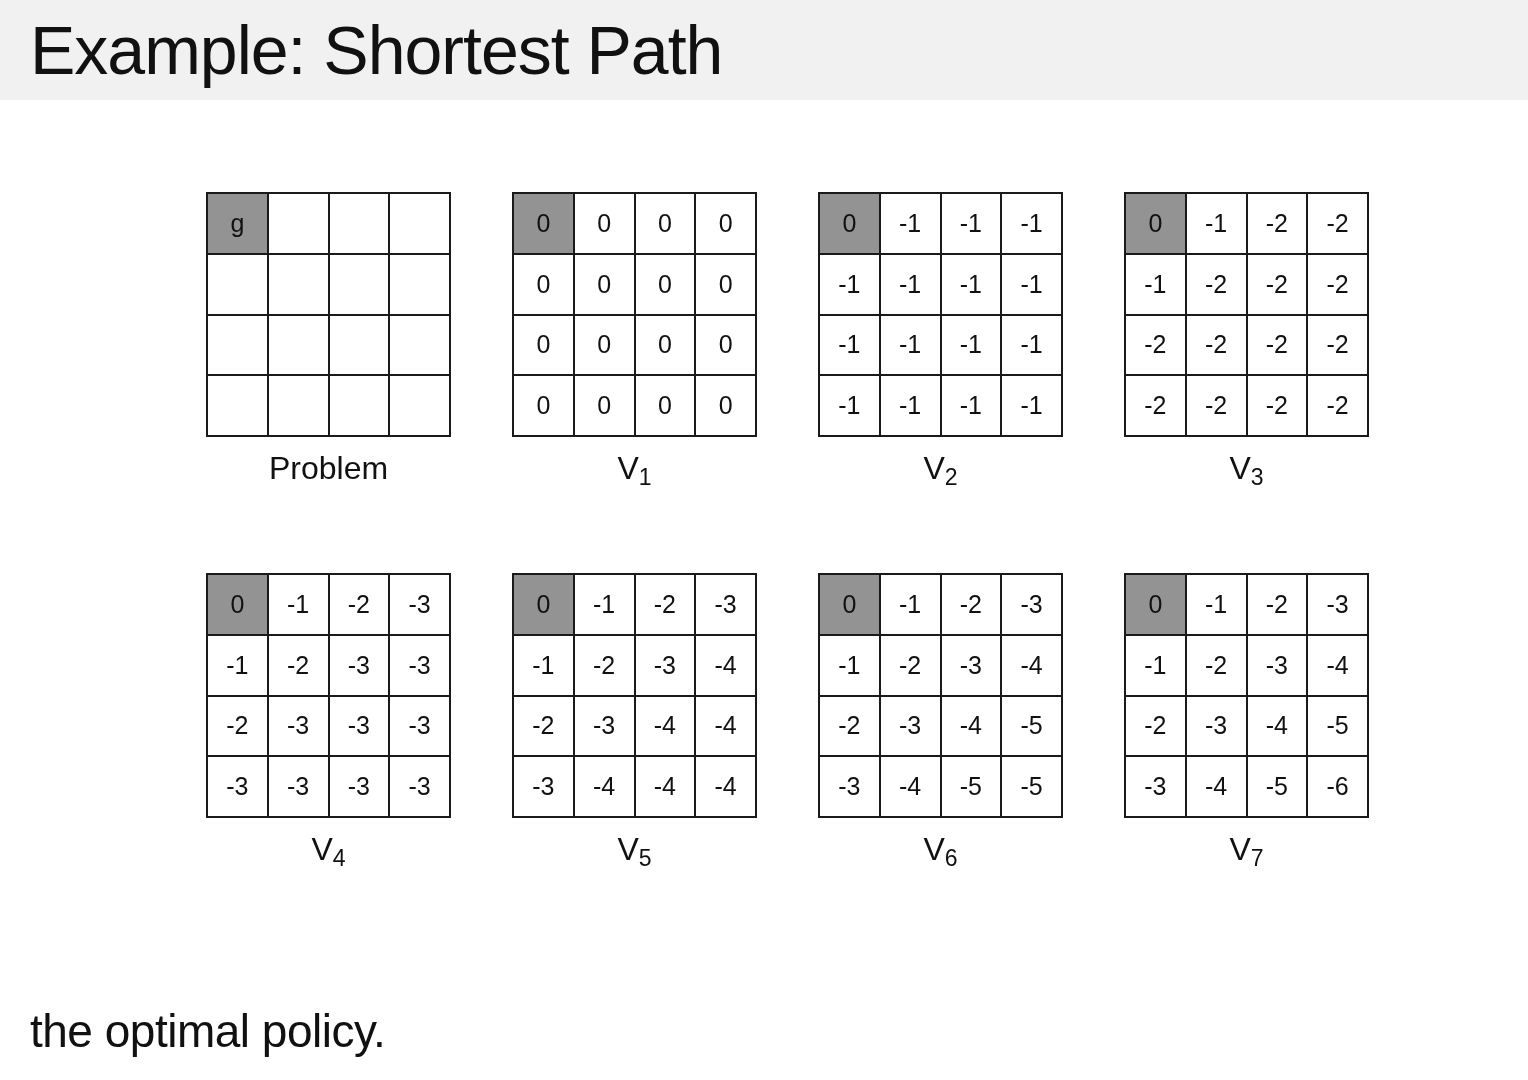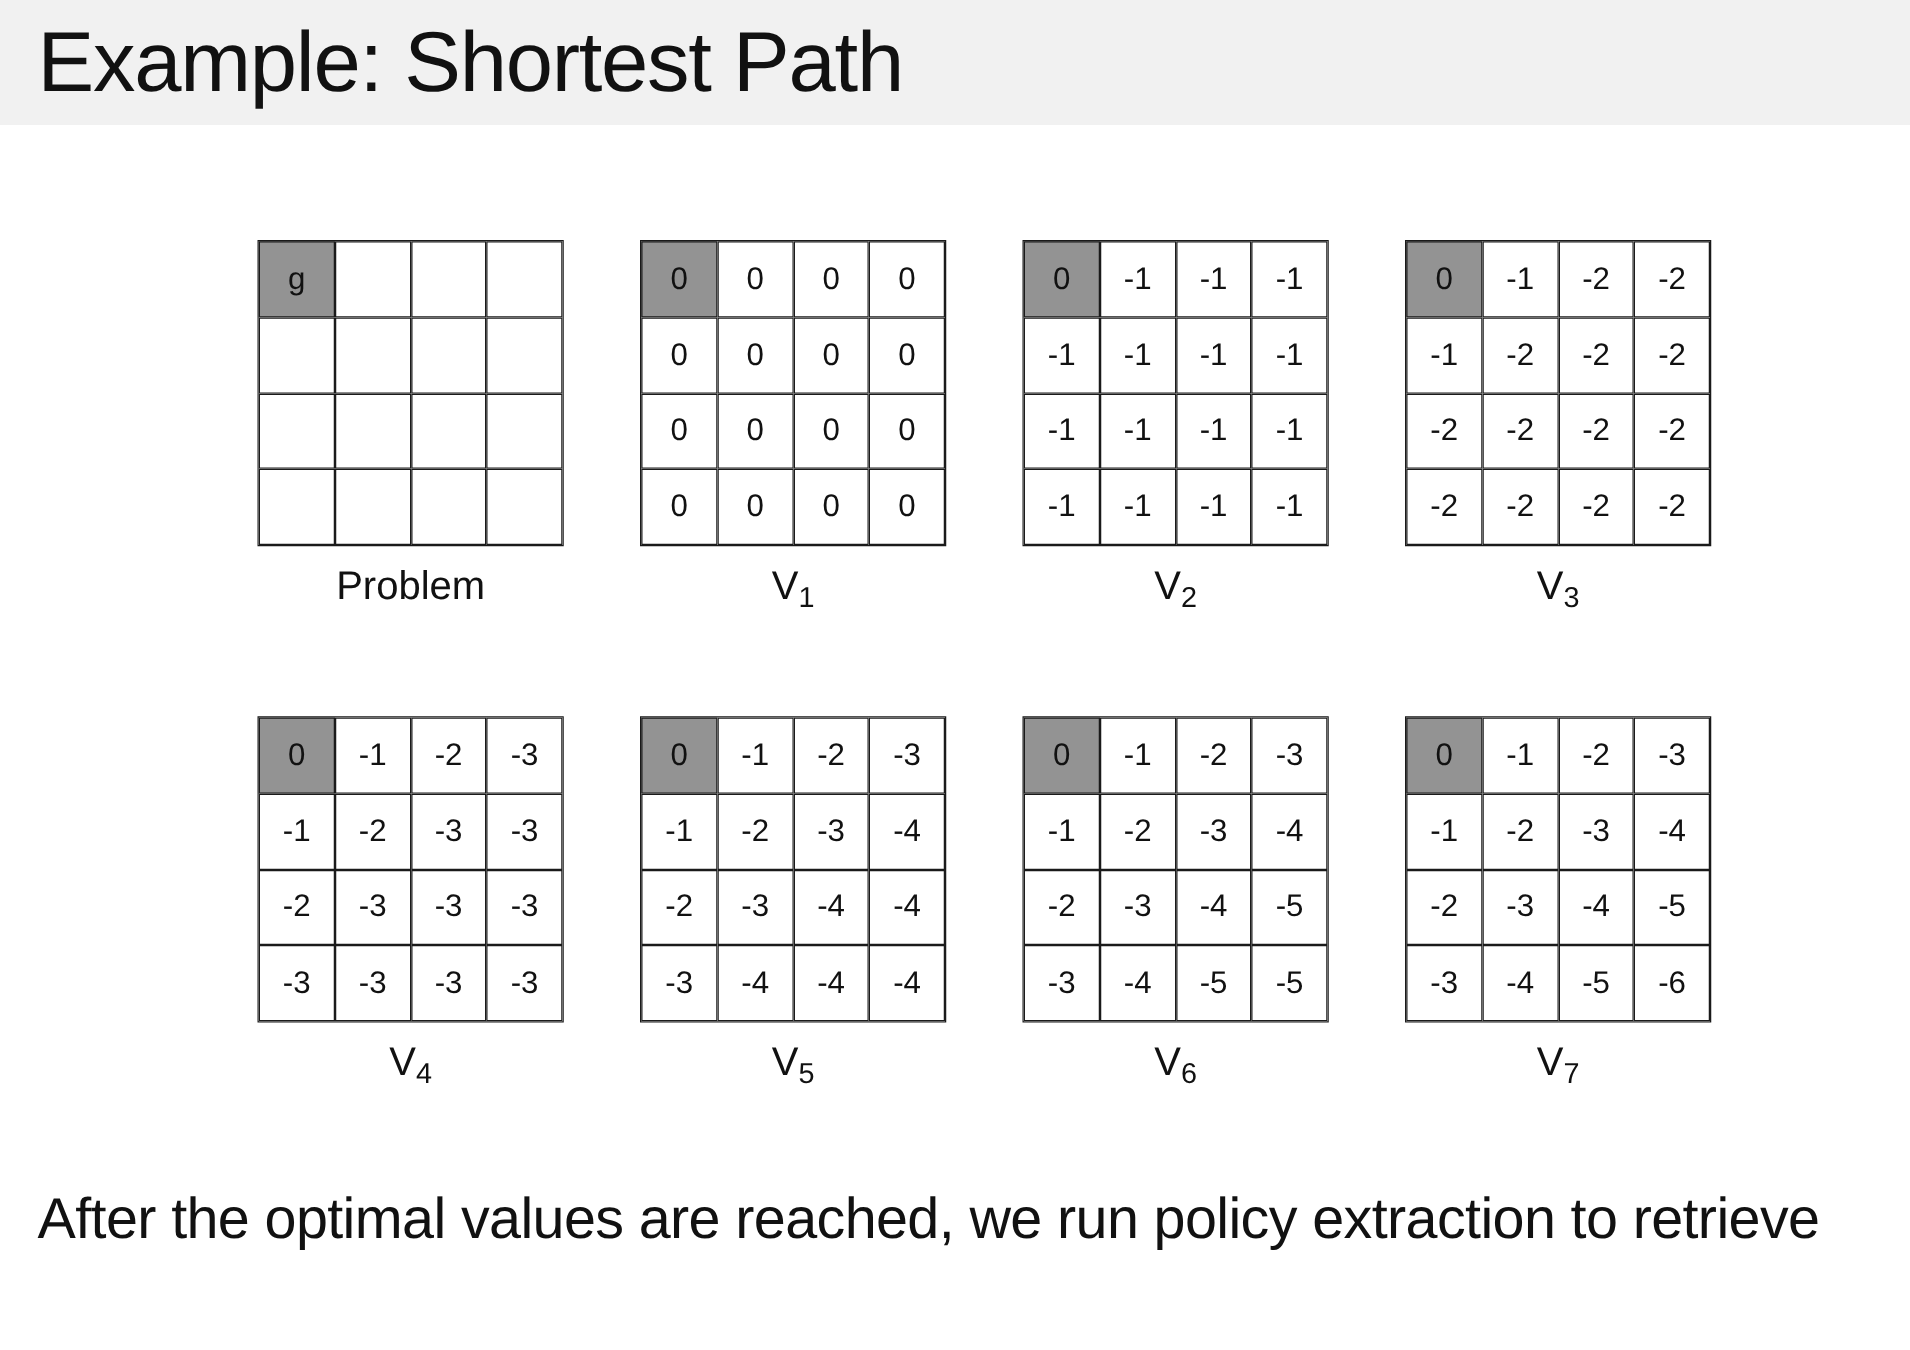--- a/index.html
+++ b/index.html
@@ -258,16 +258,17 @@
           <div class="cell">-3</div>
           <div class="cell">-4</div>
           <div class="cell">-5</div>
           <div class="cell">-6</div>
         </div>
         <figcaption class="grid-label">V<sub>7</sub></figcaption>
       </figure>
     </div>
 
   <p class="footer-text">
-    <span>After the optimal values are reached, we run policy extraction to retrieve</span><br>
+    <br>
+    <span>the optimal policy.</span>
   </p>
 
 </div>
 
 </body></html>

